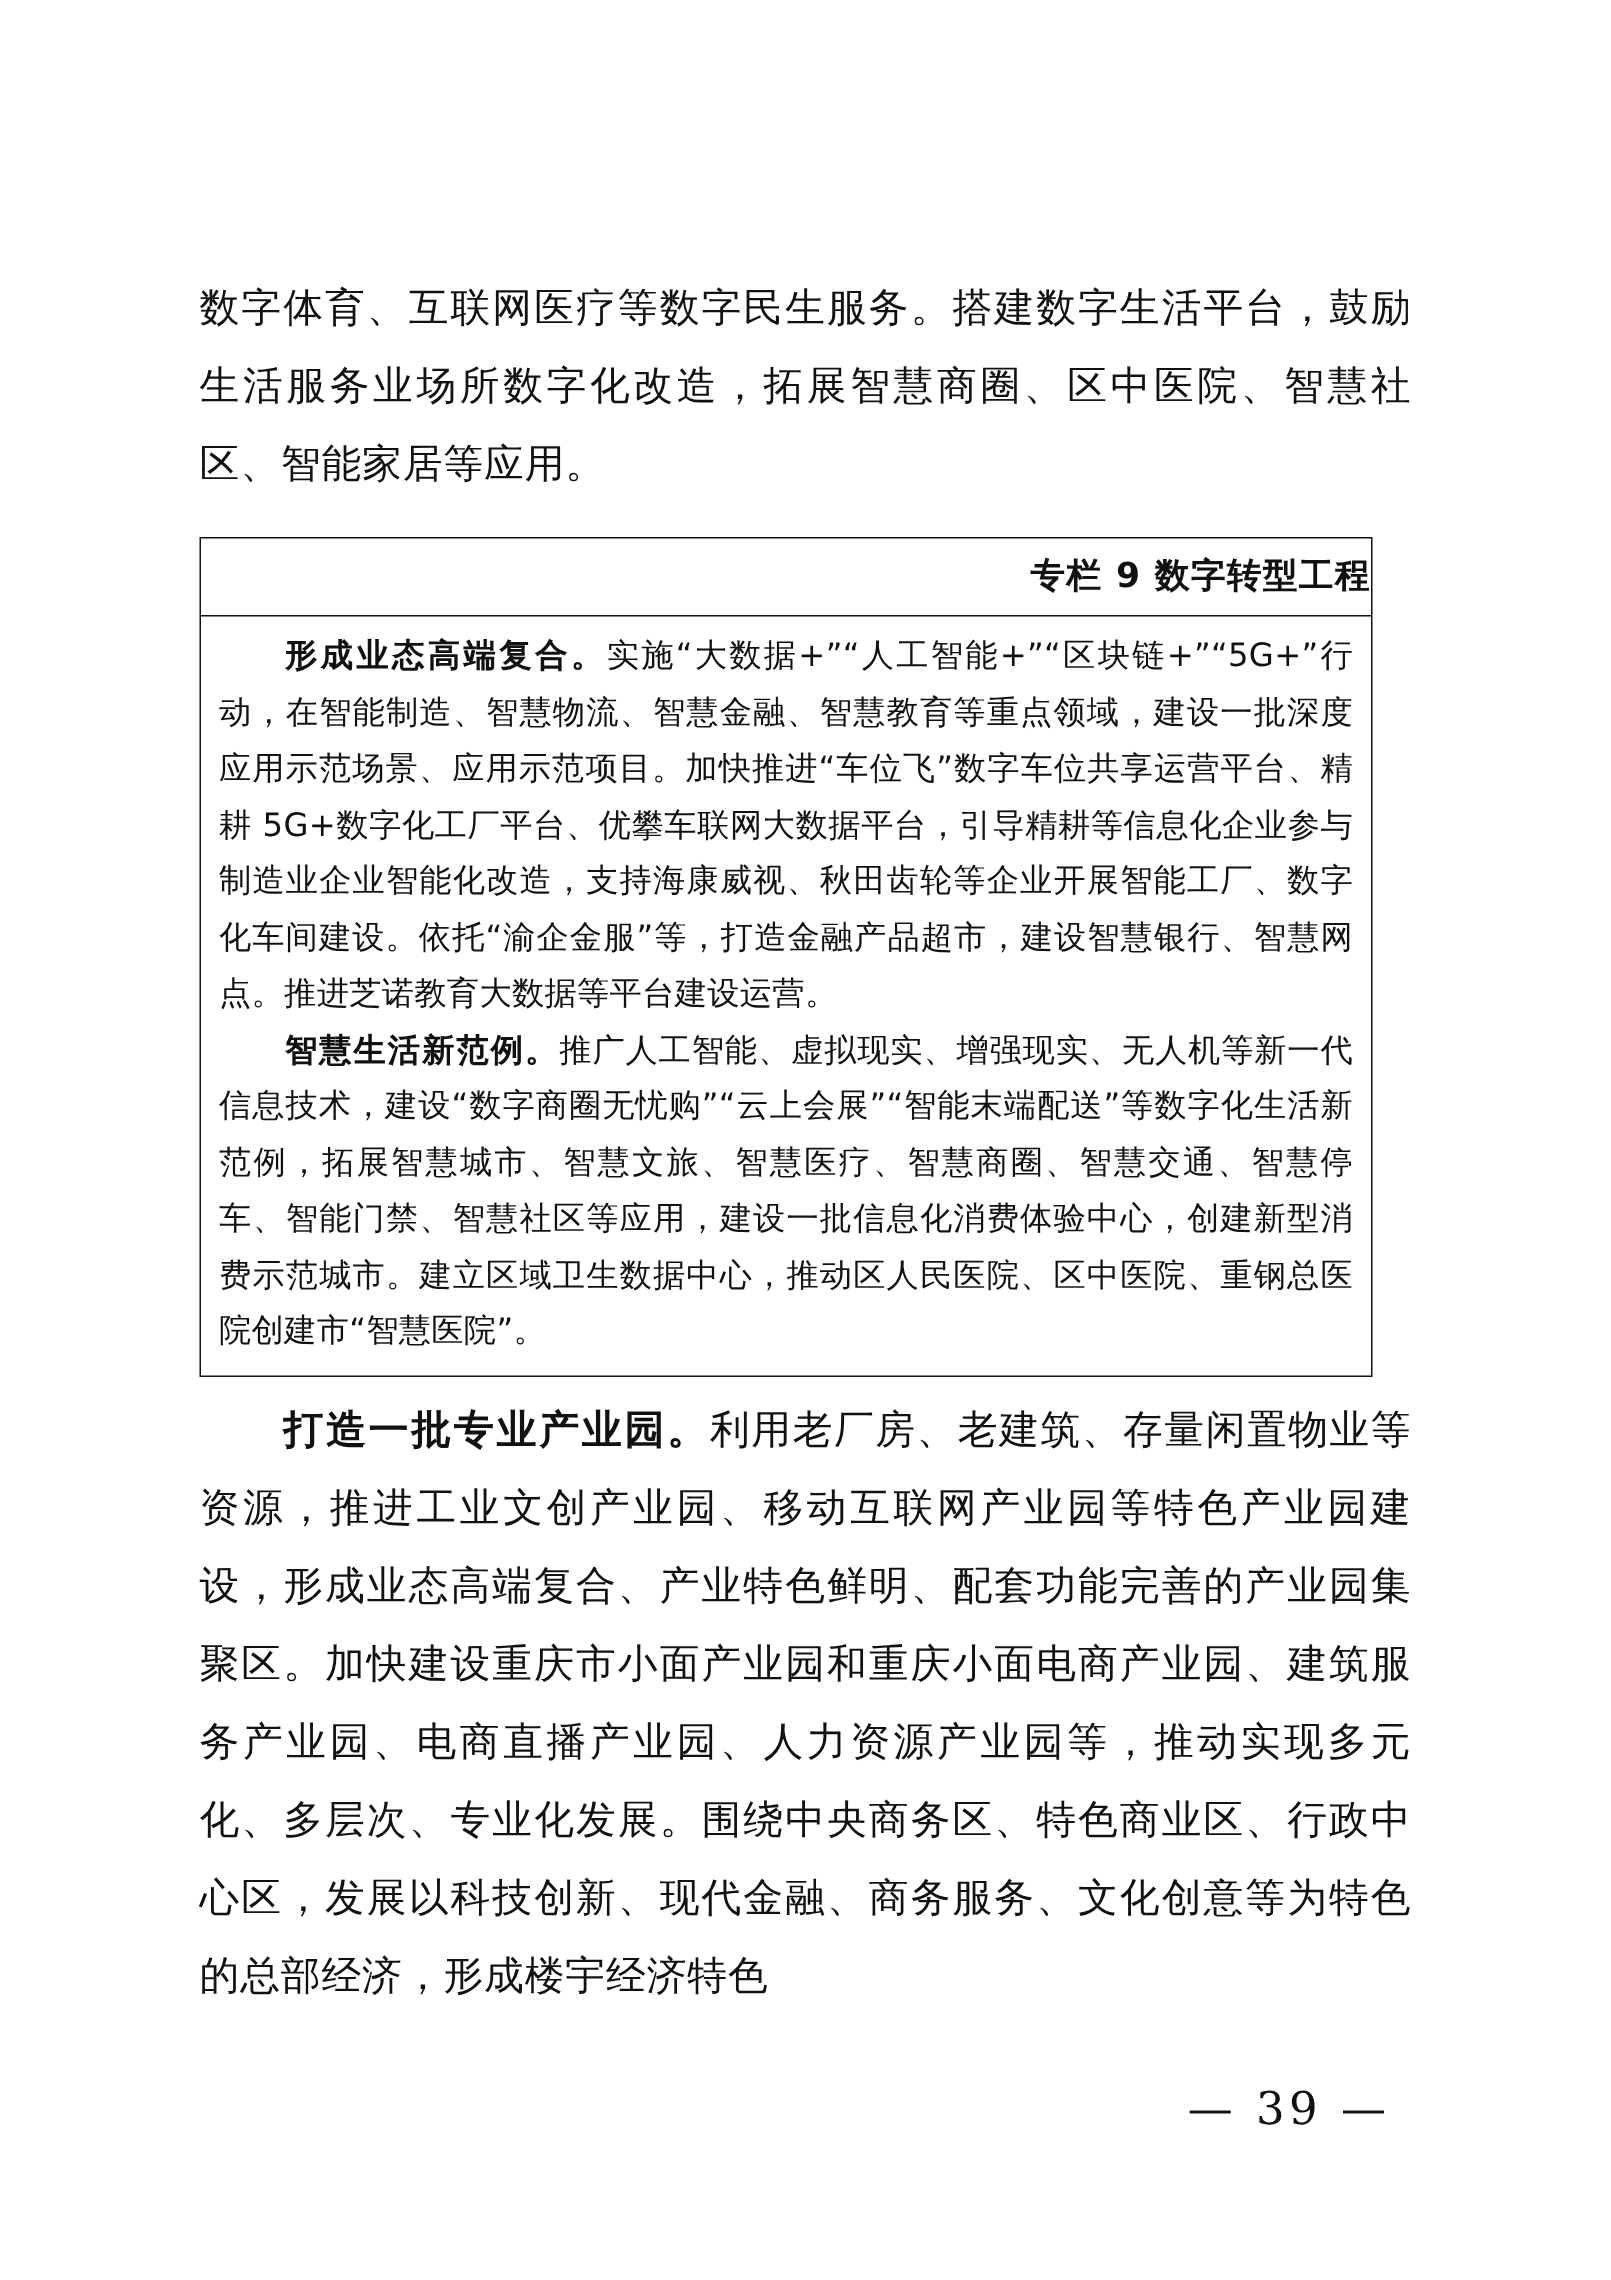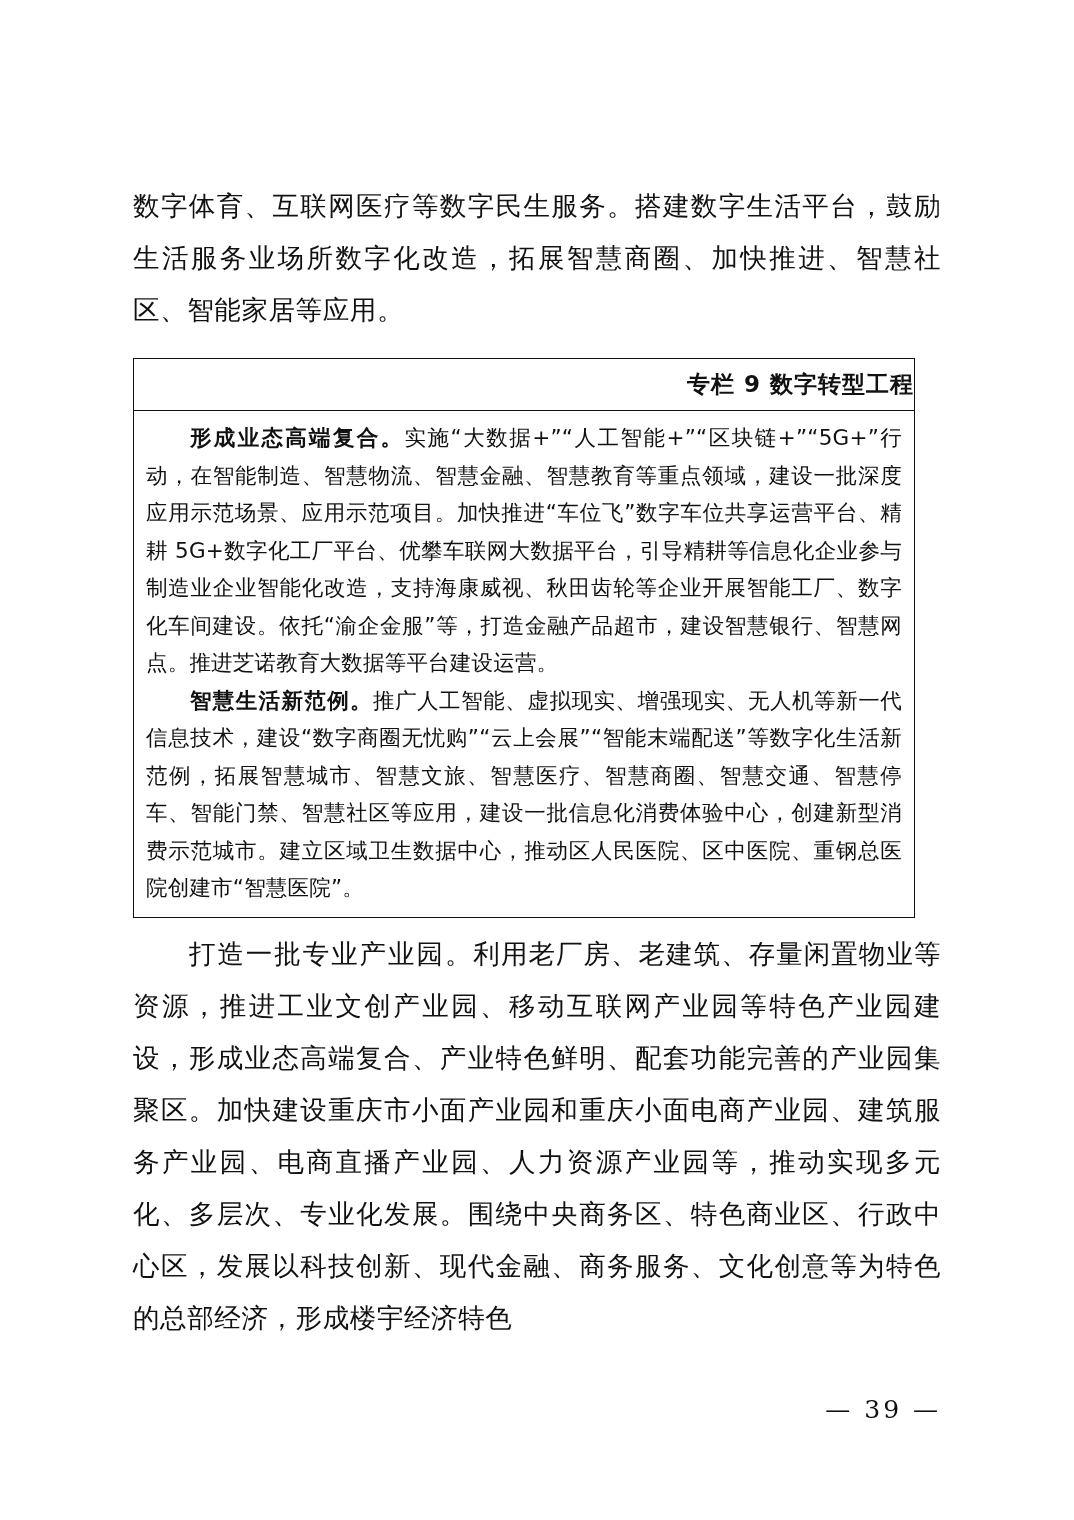--- a/index.html
+++ b/index.html
@@ -81,41 +81,41 @@
   h2.section-heading {
     margin: 16px 0 0 0;
     font-size: 27px;
     line-height: 52px;
     font-weight: bold;
     text-indent: 44px;
     letter-spacing: 1px;
     font-family: "DejaVu Sans", "Liberation Sans", sans-serif;
   }
   .para-lead {
-    font-weight: normal;
+    font-weight: bold;
     letter-spacing: 1.5px;
   }
 
   
   .page-number {
     position: absolute;
-    right: 133px;
+    right: 147px;
     bottom: 96px;
-    font-size: 25px;
+    font-size: 30px;
     letter-spacing: 3px;
     font-family: "DejaVu Serif", "Liberation Serif", serif;
   }
 </style>
 </head>
 <body>
 
 <div class="page">
   <div class="content">
 
-    <p class="body-par">数字体育、互联网医疗等数字民生服务。搭建数字生活平台，鼓励生活服务业场所数字化改造，拓展智慧商圈、加快推进、智慧社区、智能家居等应用。</p>
+    <p class="body-par">数字体育、互联网医疗等数字民生服务。搭建数字生活平台，鼓励生活服务业场所数字化改造，拓展智慧商圈、区中医院、智慧社区、智能家居等应用。</p>
 
     <div class="callout">
       <div class="callout-title">专栏 9  数字转型工程</div>
       <div class="callout-body">
         <p><span class="lead">形成业态高端复合。</span><span>实施“大数据+”“人工智能+”“区块链+”“5G+”行动，在智能制造、智慧物流、智慧金融、智慧教育等重点领域，建设一批深度应用示范场景、应用示范项目。加快推进“车位飞”数字车位共享运营平台、精耕 5G+数字化工厂平台、优攀车联网大数据平台，引导精耕等信息化企业参与制造业企业智能化改造，支持海康威视、秋田齿轮等企业开展智能工厂、数字化车间建设。依托“渝企金服”等，打造金融产品超市，建设智慧银行、智慧网点。推进芝诺教育大数据等平台建设运营。</span></p>
         <p><span class="lead">智慧生活新范例。</span><span>推广人工智能、虚拟现实、增强现实、无人机等新一代信息技术，建设“数字商圈无忧购”“云上会展”“智能末端配送”等数字化生活新范例，拓展智慧城市、智慧文旅、智慧医疗、智慧商圈、智慧交通、智慧停车、智能门禁、智慧社区等应用，建设一批信息化消费体验中心，创建新型消费示范城市。建立区域卫生数据中心，推动区人民医院、区中医院、重钢总医院创建市“智慧医院”。</span></p>
       </div>
     </div>
 
 

